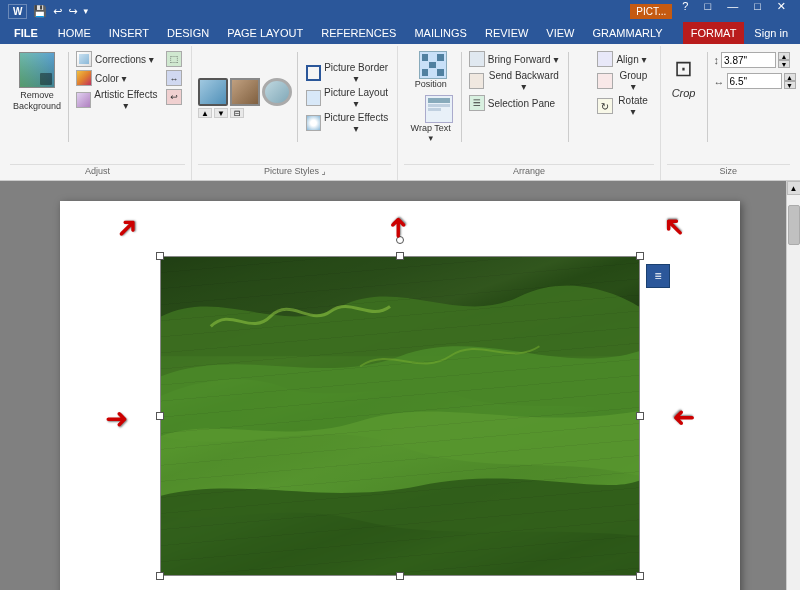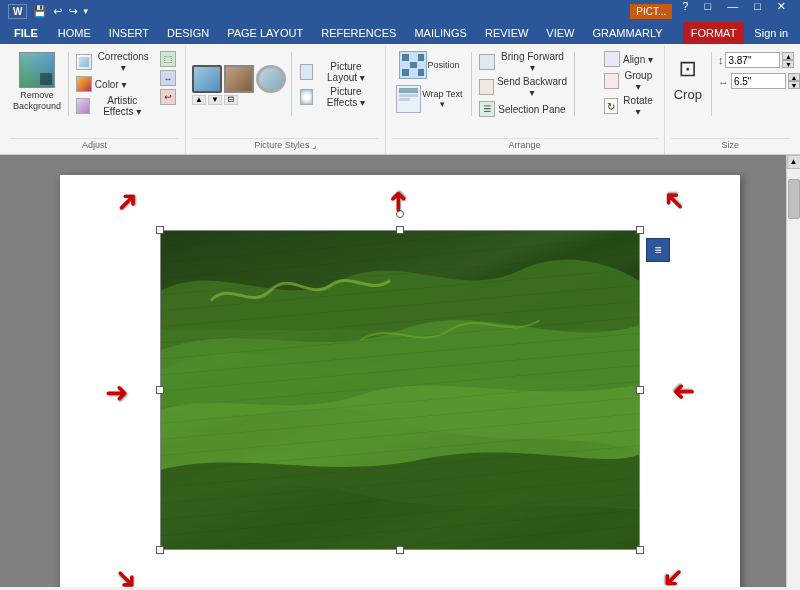--- a/index.html
+++ b/index.html
@@ -71,21 +71,21 @@
       color: #333;
     }
     .ribbon-small-btn {
       display: flex; align-items: center; gap: 3px;
       background: none; border: none; cursor: pointer;
       padding: 1px 3px; font-size: 10px; color: #333; width: 100%;
     }
 
     
     .arrange-btn {
-      display: flex; flex-direction: row; align-items: center;
+      display: flex; flex-direction: column; align-items: flex-end;
       background: none; border: none; cursor: pointer;
       padding: 3px 4px; font-size: 9px; color: #333; min-width: 40px;
     }
     .size-input-row { display: flex; align-items: center; gap: 2px; margin-bottom: 2px; }
     .size-input {
       width: 55px; height: 16px; border: 1px solid #aaa; font-size: 10px;
       padding: 0 2px; background: white;
     }
     .size-spinner {
       display: flex; flex-direction: column; gap: 0;
@@ -341,20 +341,24 @@
           <div style="width:30px;height:28px;border:3px solid #aaa;background:linear-gradient(135deg,#c0d8e0,#80a8b8);border-radius:50%;"></div>
         </div>
         <div style="display:flex;gap:2px;">
           <div style="width:14px;height:10px;background:#e8e8e8;border:1px solid #ccc;display:flex;align-items:center;justify-content:center;font-size:8px;cursor:pointer;">▲</div>
           <div style="width:14px;height:10px;background:#e8e8e8;border:1px solid #ccc;display:flex;align-items:center;justify-content:center;font-size:8px;cursor:pointer;">▼</div>
           <div style="width:14px;height:10px;background:#e8e8e8;border:1px solid #ccc;display:flex;align-items:center;justify-content:center;font-size:8px;cursor:pointer;">⊟</div>
         </div>
       </div>
       <div class="vert-divider"></div>
       <div style="display:flex;flex-direction:column;gap:1px;padding-top:2px;">
+        <button class="ribbon-small-btn">
+          <div style="width:16px;height:16px;border:2px solid #2b579a;background:transparent;"></div>
+          <span>Picture Border ▾</span>
+        </button>
         <button class="ribbon-small-btn">
           <div style="width:16px;height:16px;background:#d8e8f8;border:1px solid #aaa;"></div>
           <span>Picture Layout ▾</span>
         </button>
         <button class="ribbon-small-btn">
           <div style="width:16px;height:16px;background:radial-gradient(circle,#fff 30%,#8ab8d8 100%);border:1px solid #aaa;"></div>
           <span>Picture Effects ▾</span>
         </button>
       </div>
     </div>
@@ -419,21 +423,21 @@
         </button>
       </div>
     </div>
     <div class="group-label-row">Arrange</div>
   </div>
 
   <div class="ribbon-group" style="min-width:120px;">
     <div class="ribbon-items" style="align-items:flex-start;gap:4px;">
       <button class="crop-btn">
         <div style="width:28px;height:36px;display:flex;align-items:center;justify-content:center;font-size:22px;color:#333;">⊡</div>
-        <span style="font-size:13px;">Crop</span>
+        <span style="font-size:11px;font-style:italic;">Crop</span>
       </button>
       <div class="vert-divider"></div>
       <div style="display:flex;flex-direction:column;gap:3px;padding-top:4px;">
         <div class="size-input-row">
           <span style="font-size:11px;color:#555;">↕</span>
           <input class="size-input" type="text" value="3.87&quot;" style="">
           <div class="size-spinner">
             <button class="spin-btn">▲</button>
             <button class="spin-btn">▼</button>
           </div>

